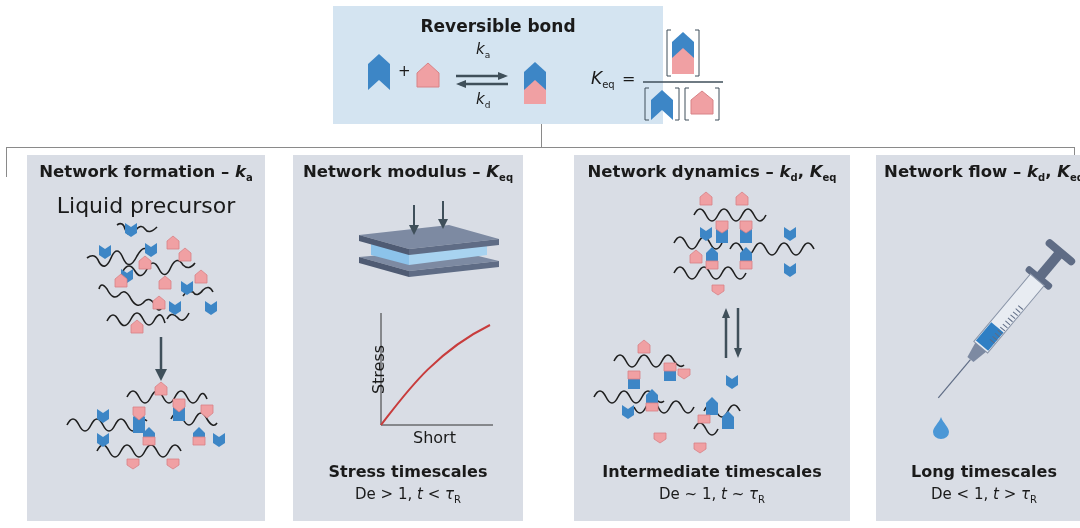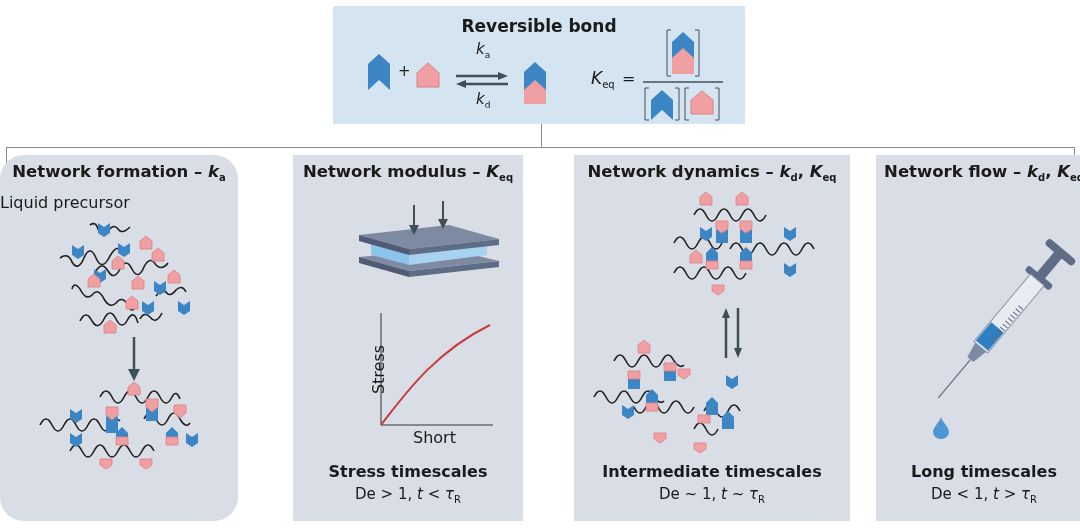--- a/index.html
+++ b/index.html
@@ -1,32 +1,32 @@
 <!DOCTYPE html>
 <html><head>
 <meta charset="utf-8">
 <style>
   html, body { margin:0; padding:0; background:#ffffff; }
   body { width:1080px; height:528px; position:relative; overflow:hidden;
          font-family:"DejaVu Sans", "Liberation Sans", sans-serif; color:#1a1a1a; }
-  .top-box { position:absolute; left:333px; top:6px; width:412px; height:118px; background:#d4e4f1; }
+  .top-box { position:absolute; left:333px; top:6px; width:330px; height:118px; background:#d4e4f1; }
   .top-title { position:absolute; left:0; right:0; top:10px; text-align:center; font-weight:bold; font-size:17px; }
   .connector-v { position:absolute; left:541px; top:124px; width:1px; height:23px; background:#8a8a8a; }
   .bracket-h { position:absolute; left:6px; top:147px; width:1069px; height:1px; background:#8a8a8a; }
   .bracket-l { position:absolute; left:6px; top:147px; width:1px; height:30px; background:#8a8a8a; }
   .bracket-r { position:absolute; left:1074px; top:147px; width:1px; height:30px; background:#8a8a8a; }
   .panel { position:absolute; top:155px; height:366px; background:#d9dde5; }
-  .p1 { left:0; width:238px;border-radius:24px; }
+  .p1 { left:27px; width:238px; }
   .p2 { left:293px; width:230px; }
   .p3 { left:574px; width:276px; }
   .p4 { left:876px; width:216px; }
   .panel-title { position:absolute; left:0; right:0; top:7px; text-align:center; font-weight:bold; font-size:16.5px; white-space:nowrap; }
   .panel-title i { font-style:italic; }
   .panel-title sub { font-size:10px; font-weight:bold; }
-  .sub-label { position:absolute; left:0; right:0; font-size:16px; }
+  .sub-label { position:absolute; left:0; right:0; text-align:center; font-size:22px; }
   .ts-title { position:absolute; left:0; right:0; top:307px; text-align:center; font-weight:bold; font-size:16px; }
   .ts-cond { position:absolute; left:0; right:0; top:330px; text-align:center; font-size:15px; }
   .ts-cond sub { font-size:10px; }
   svg { position:absolute; overflow:visible; }
   .math { position:absolute; font-size:16px; }
 </style>
 </head>
 <body>
 
 <div class="top-box">

